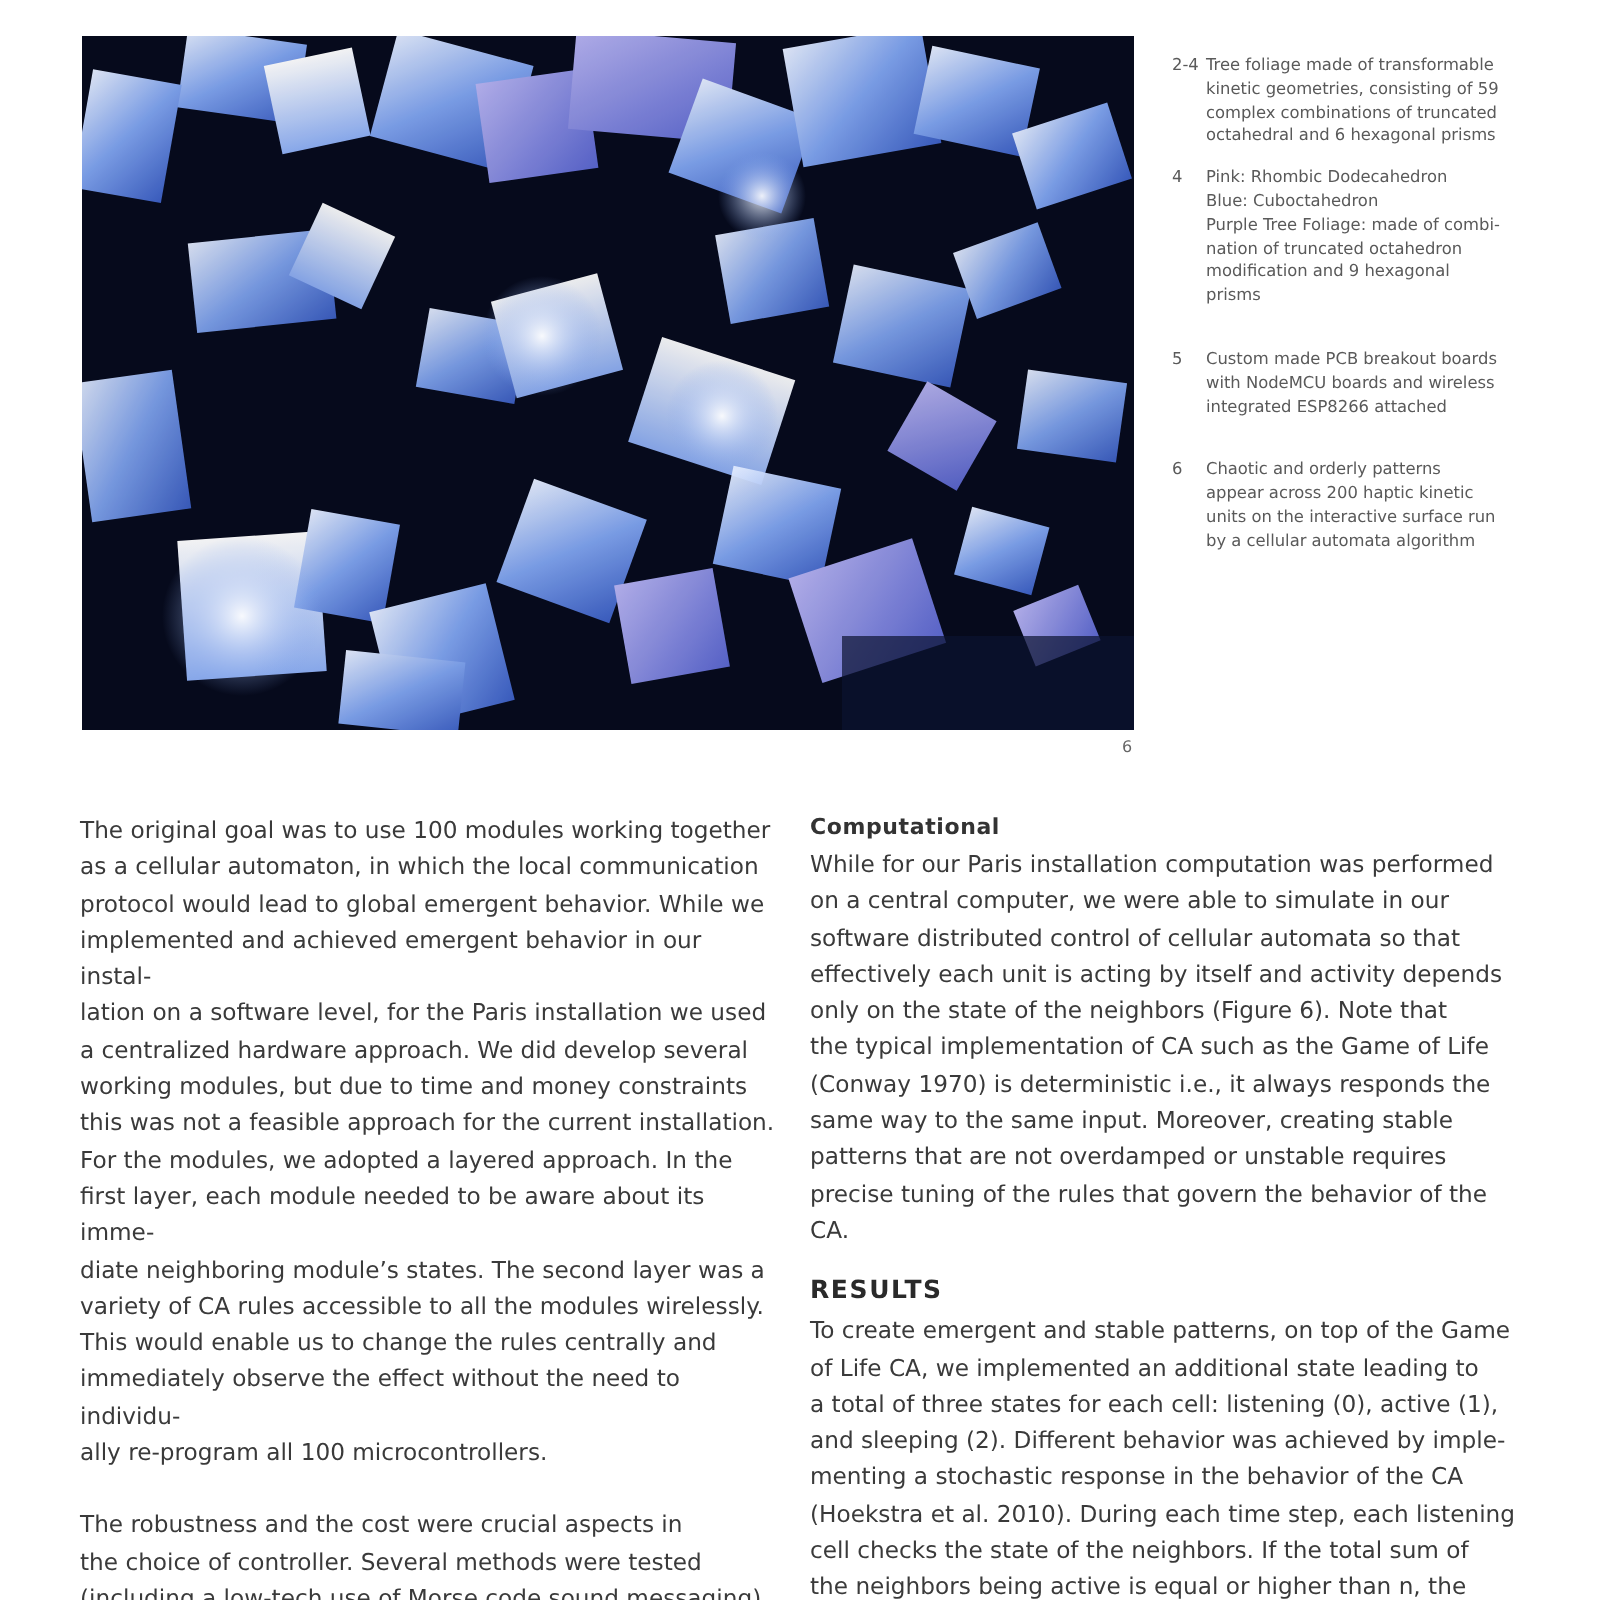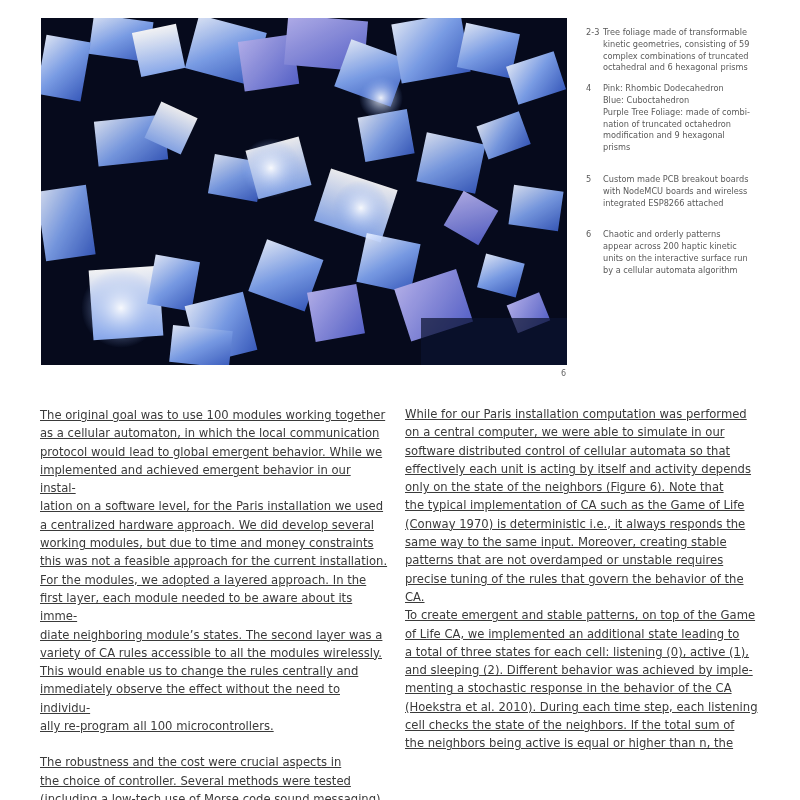--- a/index.html
+++ b/index.html
@@ -59,21 +59,20 @@
       top: 406px;
       font-size: 11.6px;
       line-height: 18.3px;
       color: #3a3a3a;
     }
     .col-left { left: 40px; width: 350px; }
     .col-right { left: 405px; width: 360px; }
     .para {
       margin: 0;
       white-space: pre-line;
-      text-decoration: underline;
     }
     .para + .para { margin-top: 18px; }
     .subhead {
       font-size: 11px;
       font-weight: bold;
       color: #333;
       letter-spacing: 0.3px;
       margin: 0;
       line-height: 18px;
     }
@@ -157,21 +156,21 @@
     <circle cx="320" cy="190" r="28" fill="url(#glow)"></circle>
     <circle cx="340" cy="80" r="22" fill="url(#glow)"></circle>
     <rect x="380" y="300" width="146" height="47" fill="#0b1330" opacity="0.7"></rect>
   </svg>
 </div>
 
 <div class="fig-num">6</div>
 
 <div class="captions">
   <div class="caption">
-    <span class="num">2-3</span>
+    <span class="num">2-4</span>
     <span class="txt">Tree foliage made of transformable
 kinetic geometries, consisting of 59
 complex combinations of truncated
 octahedral and 6 hexagonal prisms</span>
   </div>
   <div class="caption gap-lg">
     <span class="num">4</span>
     <span class="txt">Pink: Rhombic Dodecahedron
 Blue: Cuboctahedron
 Purple Tree Foliage: made of combi-
@@ -211,30 +210,32 @@
 immediately observe the effect without the need to individu-
 ally re-program all 100 microcontrollers.</p>
   <p class="para">The robustness and the cost were crucial aspects in
 the choice of controller. Several methods were tested
 (including a low-tech use of Morse code sound messaging).
 Finally, NodeMCU boards with wireless integrated ESP8266,
 a popular Internet of Things hardware solution were</p>
 </div>
 
 <div class="col col-right" style="top:405px;">
+  <h3 class="subhead">Computational</h3>
   <p class="para">While for our Paris installation computation was performed
 on a central computer, we were able to simulate in our
 software distributed control of cellular automata so that
 effectively each unit is acting by itself and activity depends
 only on the state of the neighbors (Figure 6). Note that
 the typical implementation of CA such as the Game of Life
 (Conway 1970) is deterministic i.e., it always responds the
 same way to the same input. Moreover, creating stable
 patterns that are not overdamped or unstable requires
 precise tuning of the rules that govern the behavior of the CA.</p>
+  <h2 class="section-head">RESULTS</h2>
   <p class="para" style="margin-top:0;">To create emergent and stable patterns, on top of the Game
 of Life CA, we implemented an additional state leading to
 a total of three states for each cell: listening (0), active (1),
 and sleeping (2). Different behavior was achieved by imple-
 menting a stochastic response in the behavior of the CA
 (Hoekstra et al. 2010). During each time step, each listening
 cell checks the state of the neighbors. If the total sum of
 the neighbors being active is equal or higher than n, the</p>
 </div>
 

